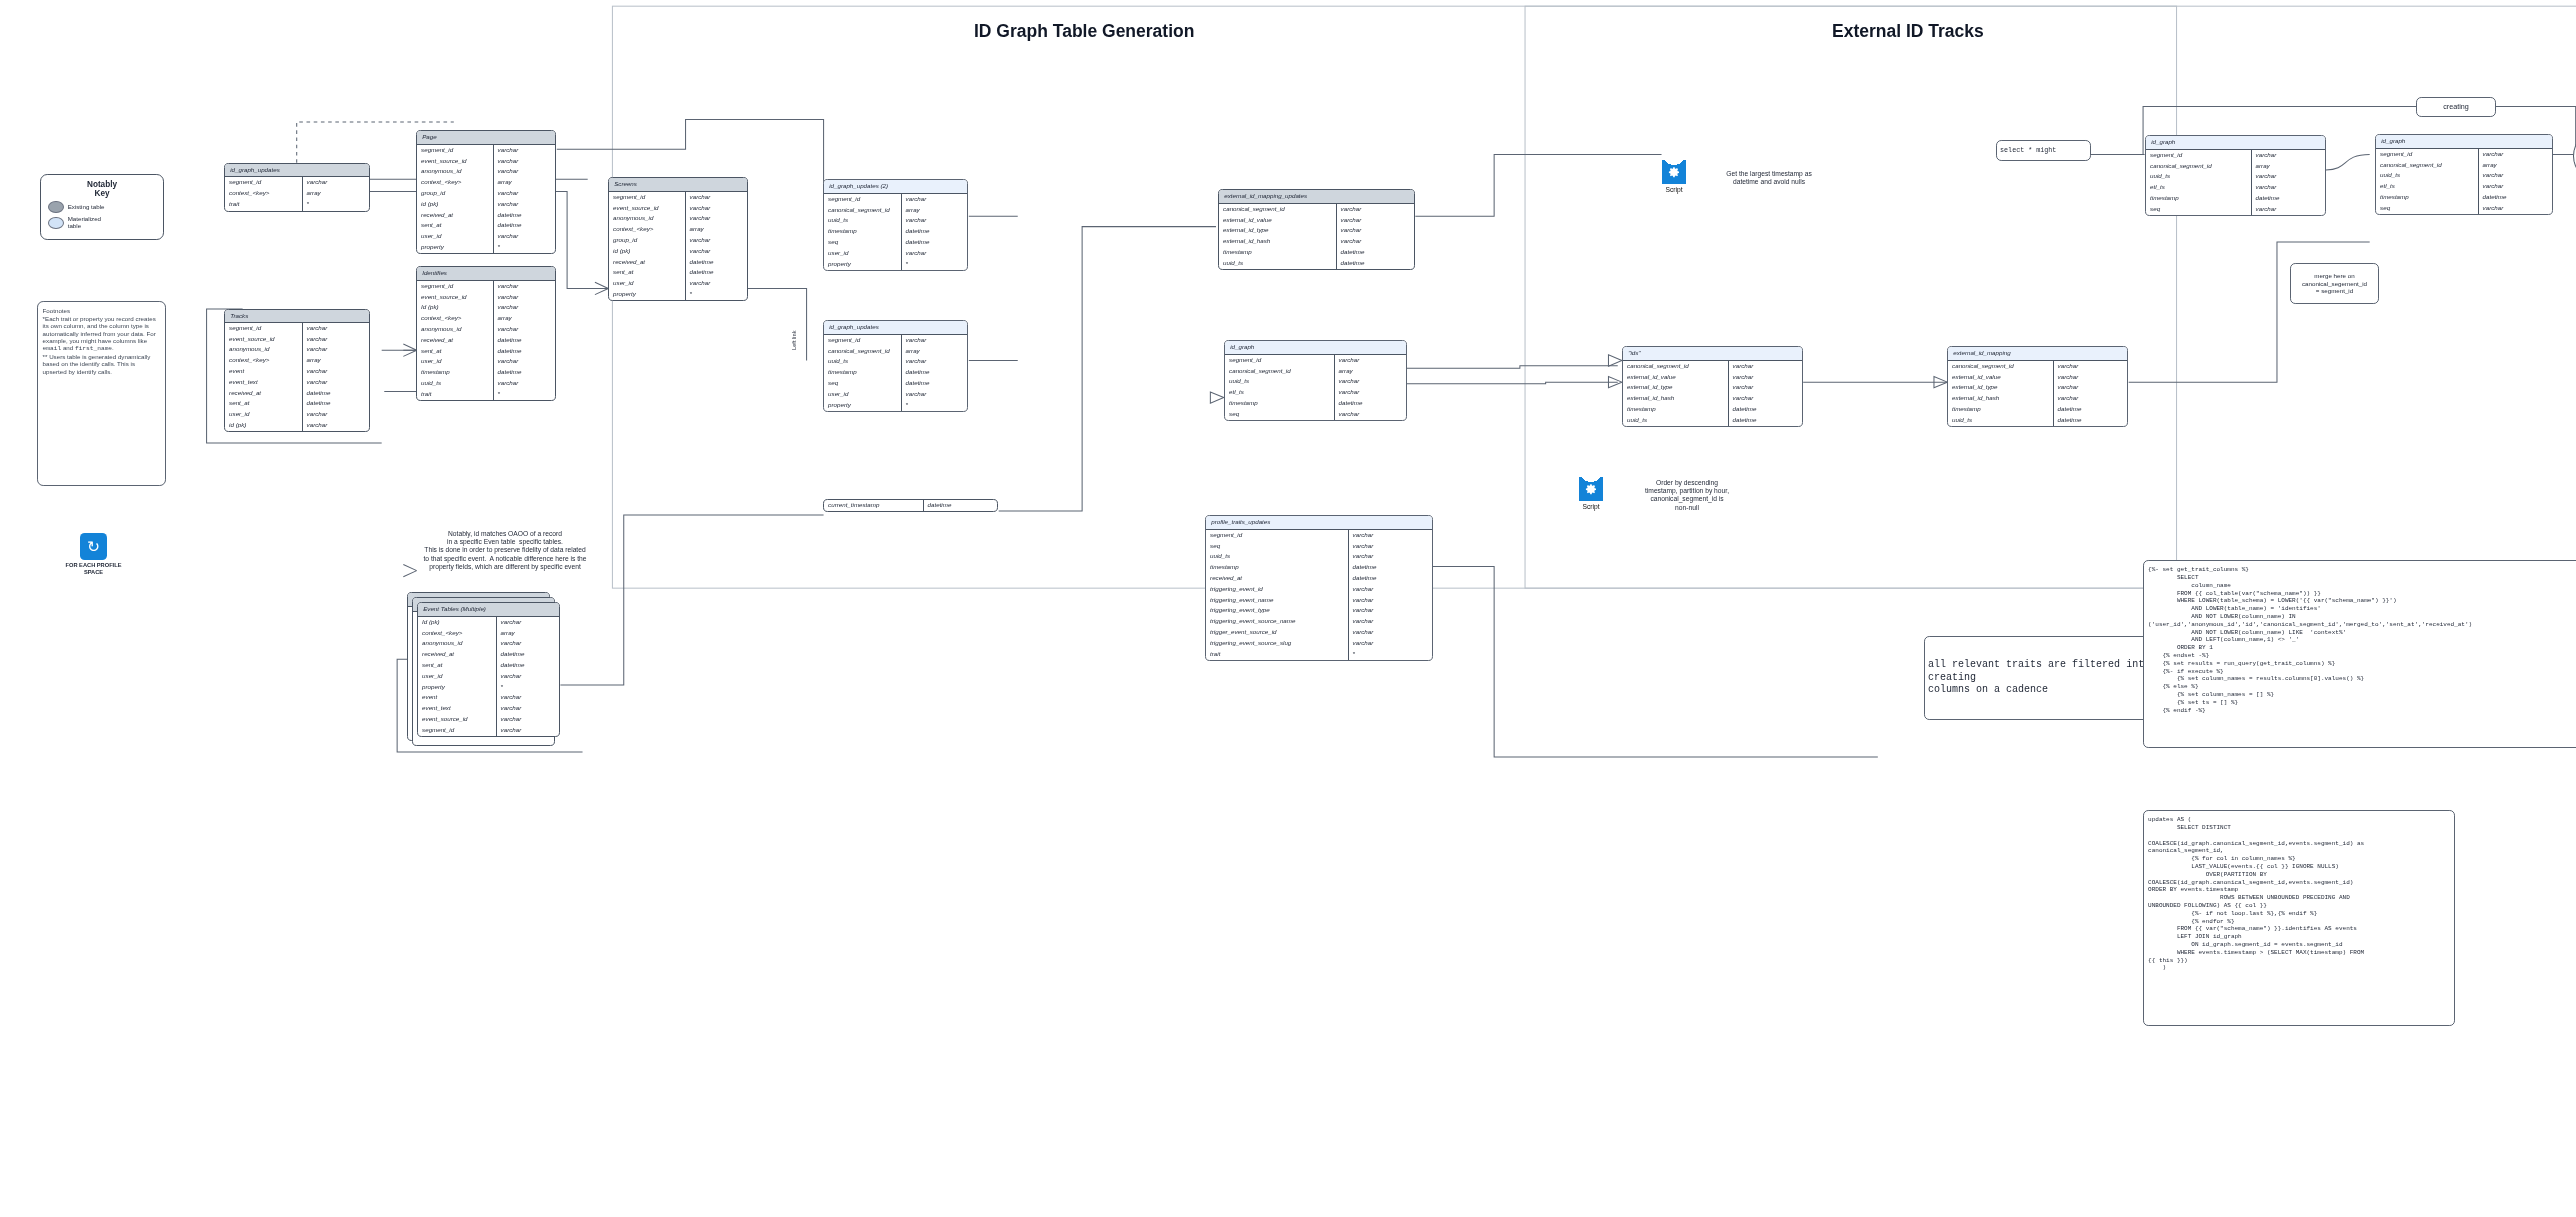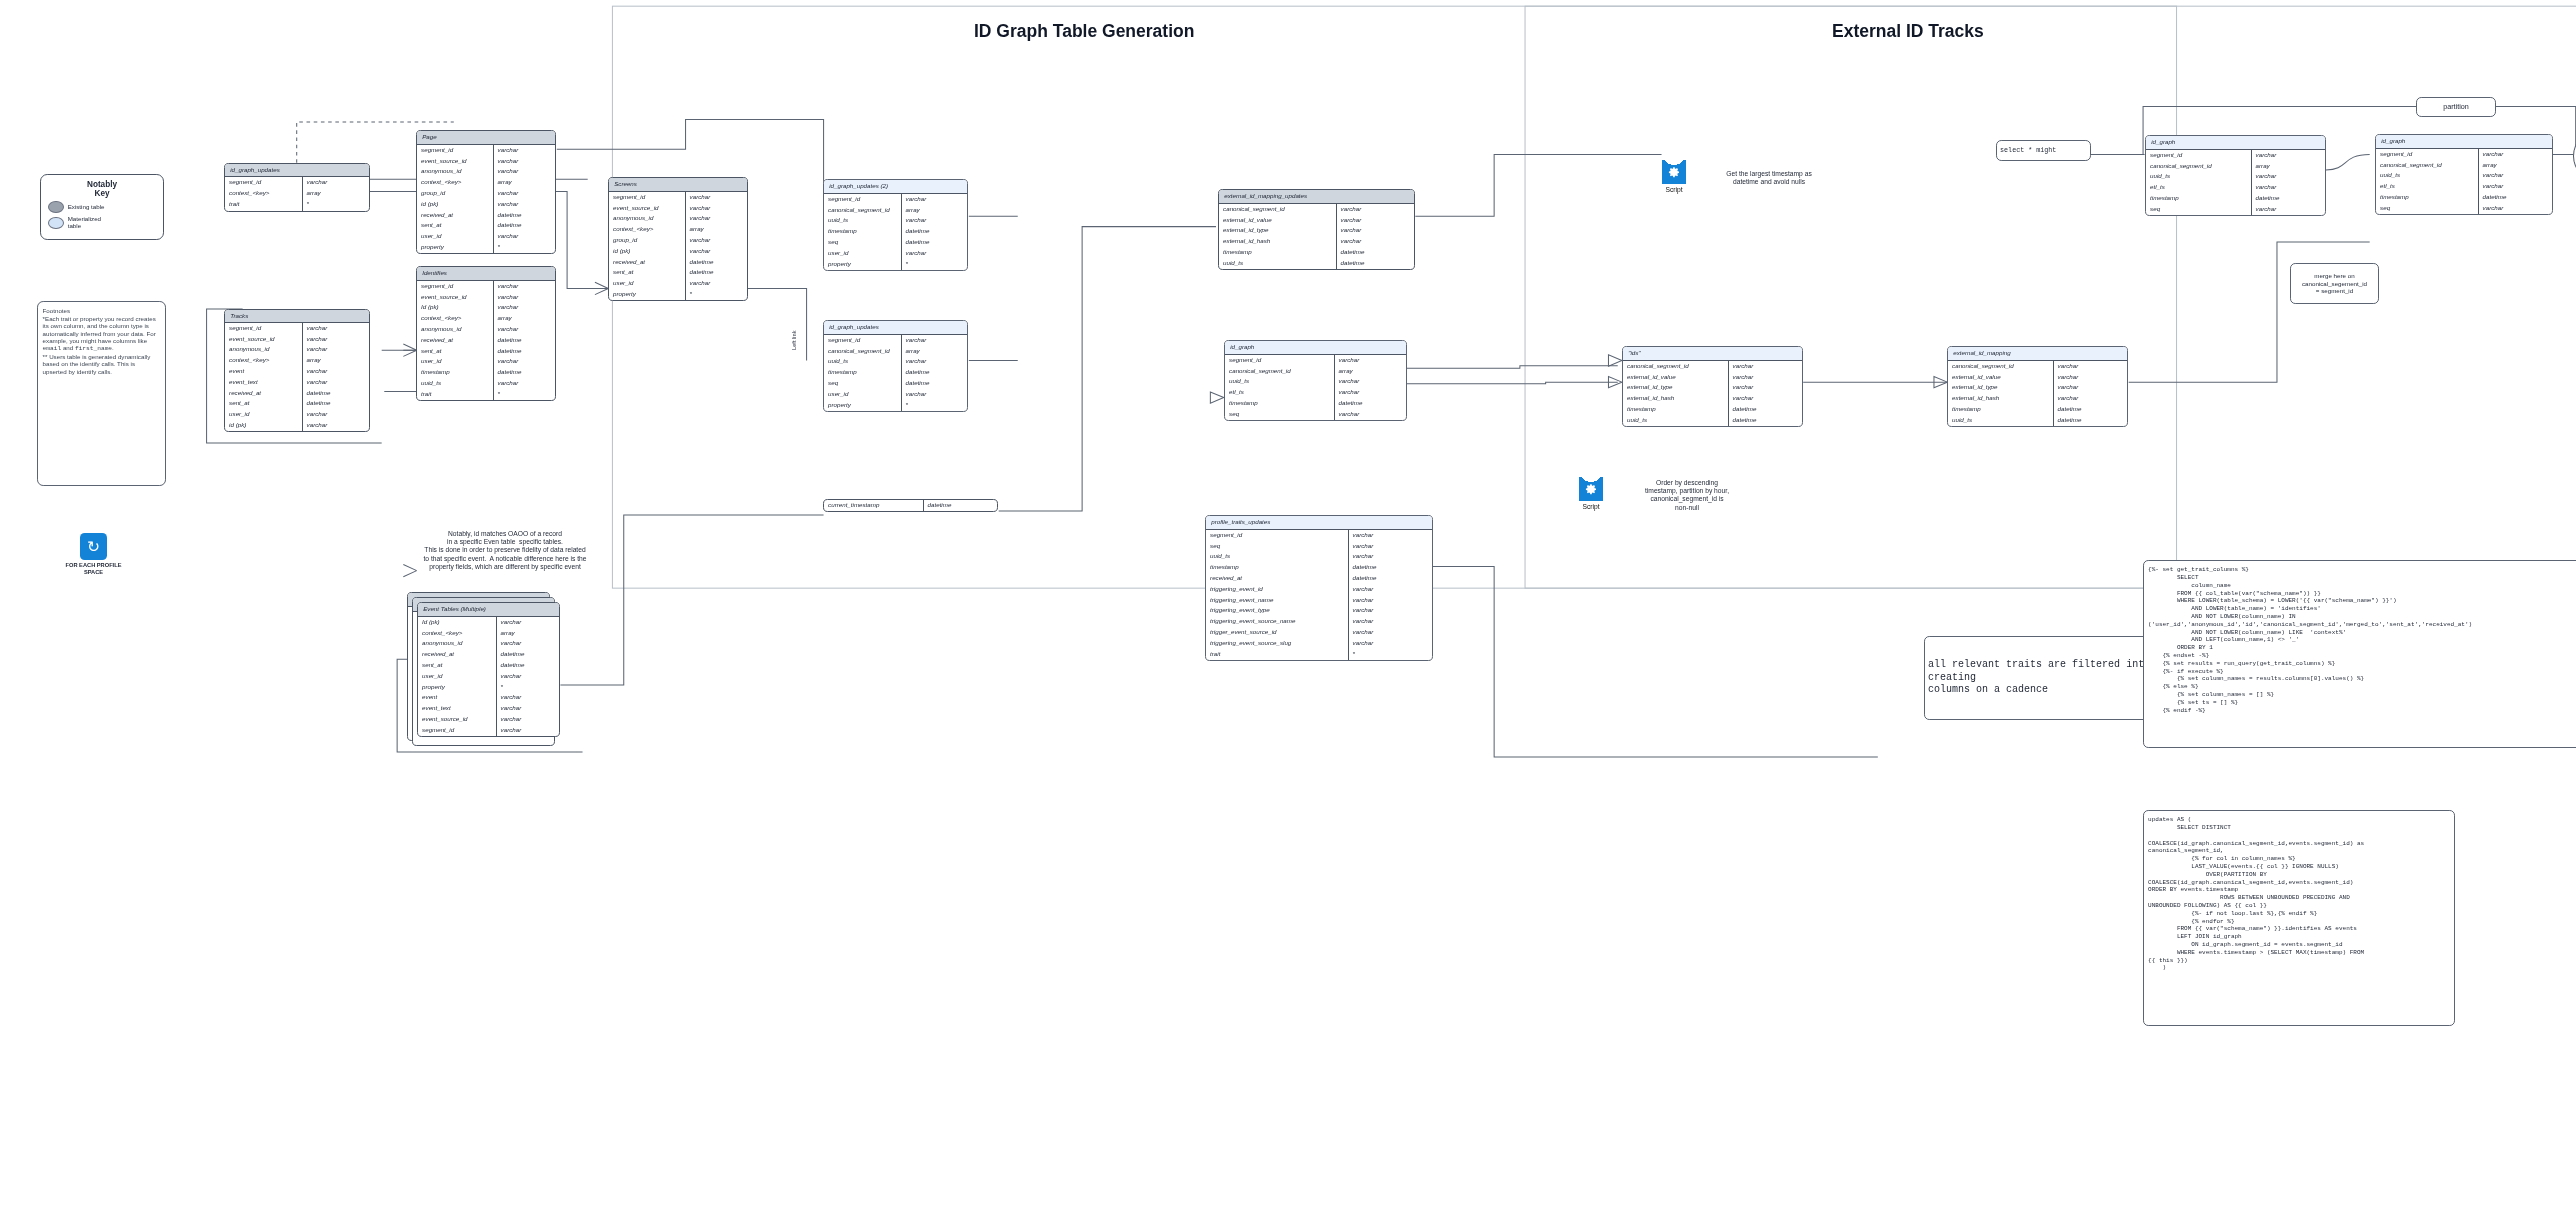--- a/index.html
+++ b/index.html
@@ -754,21 +754,21 @@
           <div class="row" style="min-height: 10.8px;">
             <div class="c1" style="width: 103px; min-height: 10.8px;">seq</div>
             <div class="c2" style="min-height: 10.8px;">varchar</div>
           </div>
         </div>
       </div>
     </div>
 
   <div id="notes-root">
       <div class="note mono" style="left: 1996px; top: 140px; width: 95px; height: 20.6px; font-size: 6.7px; z-index: 6; white-space: pre-line;">select * might</div>
-      <div class="note" style="left: 2416px; top: 97px; width: 80px; height: 19.6px; font-size: 7.2px; z-index: 6; white-space: pre-line;">partition</div>
+      <div class="note" style="left: 2416px; top: 97px; width: 80px; height: 19.6px; font-size: 7.2px; z-index: 6; white-space: pre-line;">creating</div>
       <div class="note" style="left: 2290px; top: 263px; width: 89px; height: 41px; font-size: 6.2px; z-index: 6; white-space: pre-line;">merge here on
 canonical_segement_id
 = segment_id</div>
       <div class="note mono" style="left: 1924px; top: 636px; width: 258px; height: 84px; font-size: 10px; z-index: 6; white-space: pre-line;">all relevant traits are filtered into creating
 columns on a cadence</div>
       <div class="note codeblk" style="left: 2143px; top: 560px; width: 459px; height: 188px; font-size: 6px; line-height: 1.3; z-index: 6;">{%- set get_trait_columns %}
         SELECT
             column_name
         FROM {{ col_table(var("schema_name")) }}
         WHERE LOWER(table_schema) = LOWER('{{ var("schema_name") }}')

